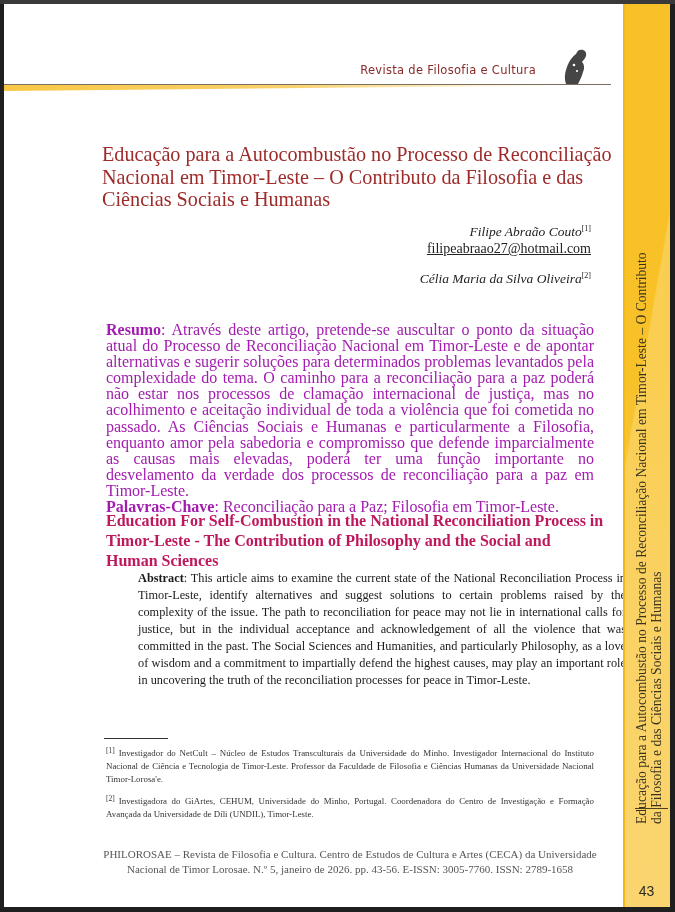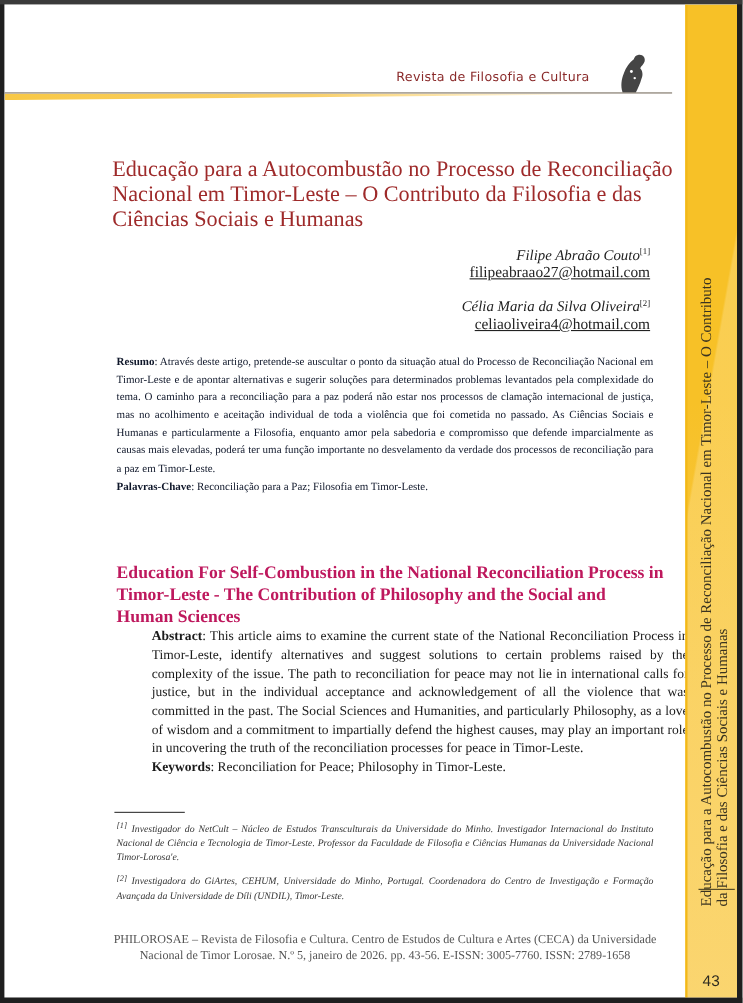--- a/index.html
+++ b/index.html
@@ -52,40 +52,40 @@
       color: #9e2a2a; font-size: 20.2px; line-height: 22.5px;
     }
     .authors { position: absolute; right: 79px; top: 216px; text-align: right; color: #222; margin-left: 47px; }
     .author-name { font-style: italic; font-size: 13.5px; line-height: 17px; }
     .author-name sup { font-style: normal; font-size: 8px; vertical-align: 5px; }
     .author-email { font-size: 14px; line-height: 17px; text-decoration: underline; color: #222; display: block; }
     .author-block + .author-block { margin-top: 10px; }
 
     .abstract-pt {
       position: absolute; left: 102px; top: 318px; width: 488px;
-      font-size: 10px; line-height: 16.1px; color: #0f172a; text-align: justify;
+      font-size: 16px; line-height: 16.1px; color: #a21caf; text-align: justify;
     }
     .abstract-pt p, .abstract-en p { margin: 0; }
     b { font-weight: bold; }
 
     .en-title {
       position: absolute; left: 102px; top: 507px; width: 500px;
       font-size: 16px; line-height: 20px; font-weight: bold; color: #be185d;
     }
     .abstract-en {
       position: absolute; left: 102px; top: 566px; width: 488px;
       font-size: 12.3px; line-height: 17px; color: #1a1a1a; text-align: justify; margin-left: 32px;
     }
 
     .fn-rule { position: absolute; left: 100px; top: 734px; width: 64px; height: 1px; background: #333; }
     .footnotes {
       position: absolute; left: 102px; top: 740px; width: 488px;
       font-size: 8.9px; line-height: 13px; color: #333; text-align: justify;
     }
-    .footnotes p { margin: 0 0 6px 0; font-style: italic; }
+    .footnotes p { margin: 0 0 6px 0; }
     .footnotes sup { font-size: 7.5px; vertical-align: 3px; margin-right: 4px; }
 
     .footer {
       position: absolute; left: 98px; top: 843px; width: 496px; text-align: center;
       font-size: 11px; line-height: 15px; color: #555;
     }
     .bottombar { position: absolute; left: 0; top: 907px; width: 675px; height: 5px; background: #1f1f1f; }
   </style>
 </head>
 <body>
@@ -105,34 +105,32 @@
 
   <div class="title">Educação para a Autocombustão no Processo de Reconciliação Nacional em Timor-Leste – O Contributo da Filosofia e das Ciências Sociais e Humanas</div>
 
   <div class="authors">
     <div class="author-block">
       <div class="author-name"><span>Filipe Abraão Couto</span><sup>[1]</sup></div>
       <a class="author-email">filipeabraao27@hotmail.com</a>
     </div>
     <div class="author-block">
       <div class="author-name"><span>Célia Maria da Silva Oliveira</span><sup>[2]</sup></div>
-      <a class="author-email">celiaoliveira4@hotmail.com</a>
     </div>
   </div>
 
   <div class="abstract-pt">
     <p><b>Resumo</b><span>: Através deste artigo, pretende-se auscultar o ponto da situação atual do Processo de Reconciliação Nacional em Timor-Leste e de apontar alternativas e sugerir soluções para determinados problemas levantados pela complexidade do tema. O caminho para a reconciliação para a paz poderá não estar nos processos de clamação internacional de justiça, mas no acolhimento e aceitação individual de toda a violência que foi cometida no passado. As Ciências Sociais e Humanas e particularmente a Filosofia, enquanto amor pela sabedoria e compromisso que defende imparcialmente as causas mais elevadas, poderá ter uma função importante no desvelamento da verdade dos processos de reconciliação para a paz em Timor-Leste.</span></p>
     <p><b>Palavras-Chave</b><span>: Reconciliação para a Paz; Filosofia em Timor-Leste.</span></p>
   </div>
 
   <div class="en-title">Education For Self-Combustion in the National Reconciliation Process in Timor-Leste - The Contribution of Philosophy and the Social and Human Sciences</div>
 
   <div class="abstract-en">
     <p><b>Abstract</b><span>: This article aims to examine the current state of the National Reconciliation Process in Timor-Leste, identify alternatives and suggest solutions to certain problems raised by the complexity of the issue. The path to reconciliation for peace may not lie in international calls for justice, but in the individual acceptance and acknowledgement of all the violence that was committed in the past. The Social Sciences and Humanities, and particularly Philosophy, as a love of wisdom and a commitment to impartially defend the highest causes, may play an important role in uncovering the truth of the reconciliation processes for peace in Timor-Leste.</span></p>
-    <p><b>Keywords</b><span>: Reconciliation for Peace; Philosophy in Timor-Leste.</span></p>
   </div>
 
   <div class="fn-rule"></div>
   <div class="footnotes">
     <p><sup>[1]</sup><span>Investigador do NetCult – Núcleo de Estudos Transculturais da Universidade do Minho. Investigador Internacional do Instituto Nacional de Ciência e Tecnologia de Timor-Leste. Professor da Faculdade de Filosofia e Ciências Humanas da Universidade Nacional Timor-Lorosa'e.</span></p>
     <p><sup>[2]</sup><span>Investigadora do GiArtes, CEHUM, Universidade do Minho, Portugal. Coordenadora do Centro de Investigação e Formação Avançada da Universidade de Díli (UNDIL), Timor-Leste.</span></p>
   </div>
 
   <div class="footer">
     <div>PHILOROSAE – Revista de Filosofia e Cultura. Centro de Estudos de Cultura e Artes (CECA) da Universidade</div>

